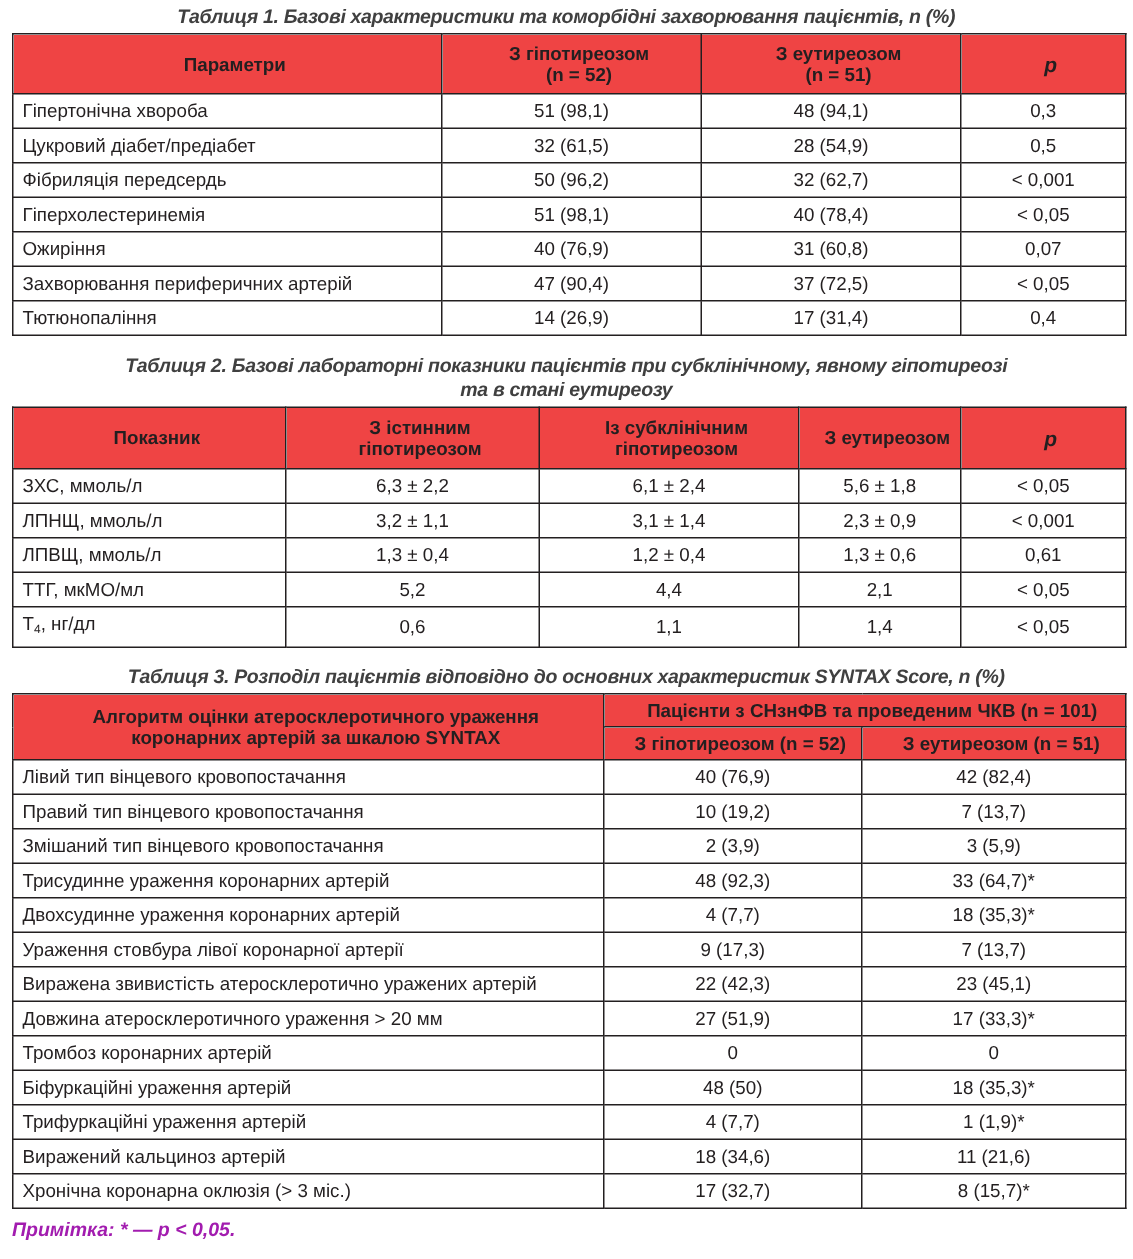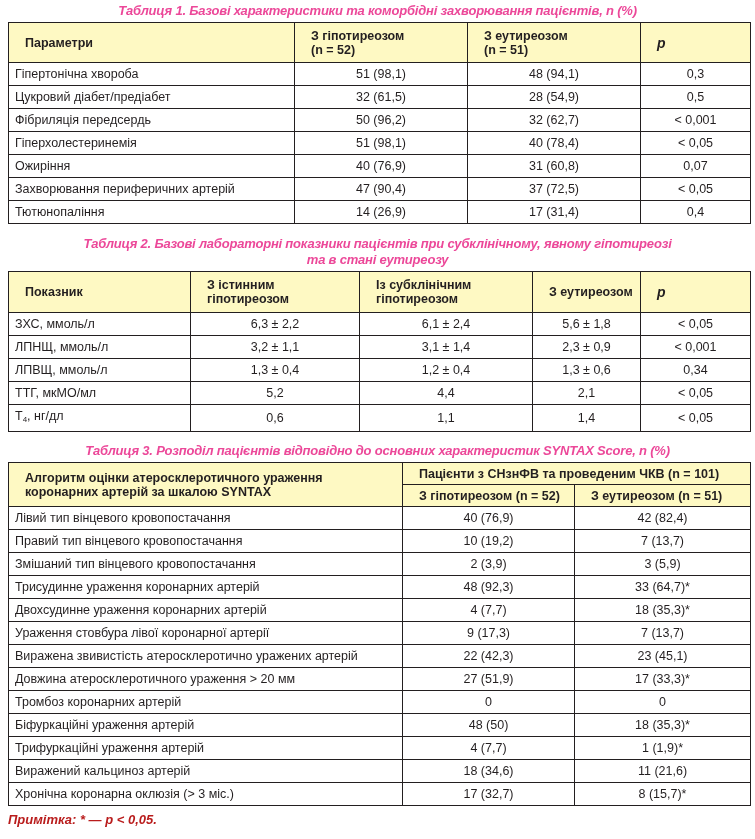--- a/index.html
+++ b/index.html
@@ -4,39 +4,39 @@
   <style>
     html, body { margin: 0; padding: 0; background: #ffffff; }
     body {
       width: 755px; height: 839px; position: relative; overflow: hidden;
       font-family: "Liberation Sans", sans-serif; color: #231f20;
     }
     .caption {
       position: absolute; left: 0; width: 755px; text-align: center;
       font-family: "Liberation Sans", sans-serif;
       font-style: italic; font-weight: bold; font-size: 13px; line-height: 15px;
-      color: #ec4899; letter-spacing: -0.2px;
+      color: #404040; letter-spacing: -0.2px;
     }
     table {
       position: absolute; left: 8px; border-collapse: collapse;
       font-size: 12.5px; table-layout: fixed;
     }
     th, td {
       border: 1px solid #231f20; padding: 0 6px; overflow: hidden; white-space: nowrap;
     }
     th {
-      background: #fef9c3; font-weight: bold; text-align: left; line-height: 14px; padding-left: 16px;
+      background: #ef4444; font-weight: bold; text-align: center; line-height: 14px; padding-left: 16px;
     }
     td { height: 22px; line-height: 22px; }
     td.c { text-align: center; }
     th.p { font-style: italic; font-size: 14px; }
     sub { font-size: 8px; vertical-align: -2px; }
     .note {
       position: absolute; left: 8px; top: 812px;
-      font-style: italic; font-weight: bold; font-size: 13px; color: #b91c1c;
+      font-style: italic; font-weight: bold; font-size: 13px; color: #a21caf;
     }
   </style>
 </head>
 <body>
 
 <div class="caption" style="top:3px;">Таблиця 1. Базові характеристики та коморбідні захворювання пацієнтів, n (%)</div>
 <table style="top:22px; width:742px;">
   <colgroup>
       <col style="width:286px">
       <col style="width:173px">
@@ -141,21 +141,21 @@
         <td class="c">3,2 ± 1,1</td>
         <td class="c">3,1 ± 1,4</td>
         <td class="c">2,3 ± 0,9</td>
         <td class="c">&lt; 0,001</td>
       </tr>
       <tr>
         <td>ЛПВЩ, ммоль/л</td>
         <td class="c">1,3 ± 0,4</td>
         <td class="c">1,2 ± 0,4</td>
         <td class="c">1,3 ± 0,6</td>
-        <td class="c">0,34</td>
+        <td class="c">0,61</td>
       </tr>
       <tr>
         <td>ТТГ, мкМО/мл</td>
         <td class="c">5,2</td>
         <td class="c">4,4</td>
         <td class="c">2,1</td>
         <td class="c">&lt; 0,05</td>
       </tr>
       <tr>
         <td><span>T</span><sub>4</sub><span>, нг/дл</span></td>

